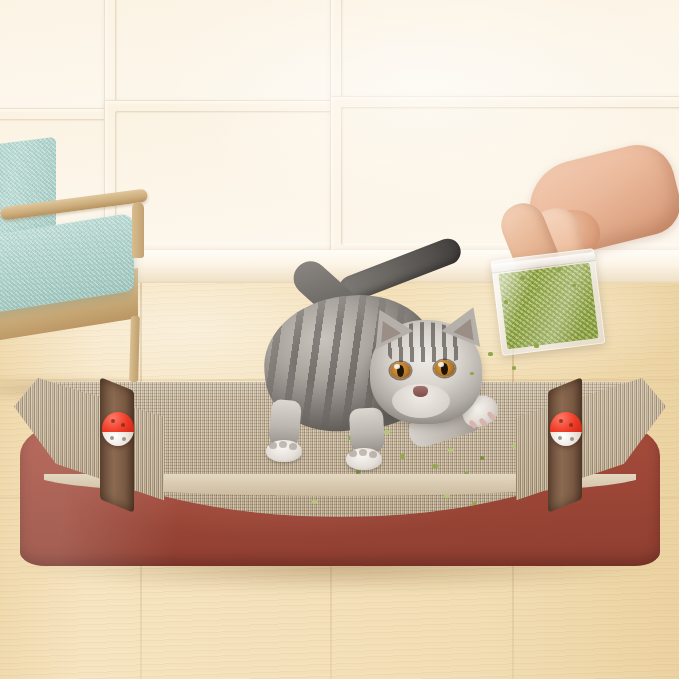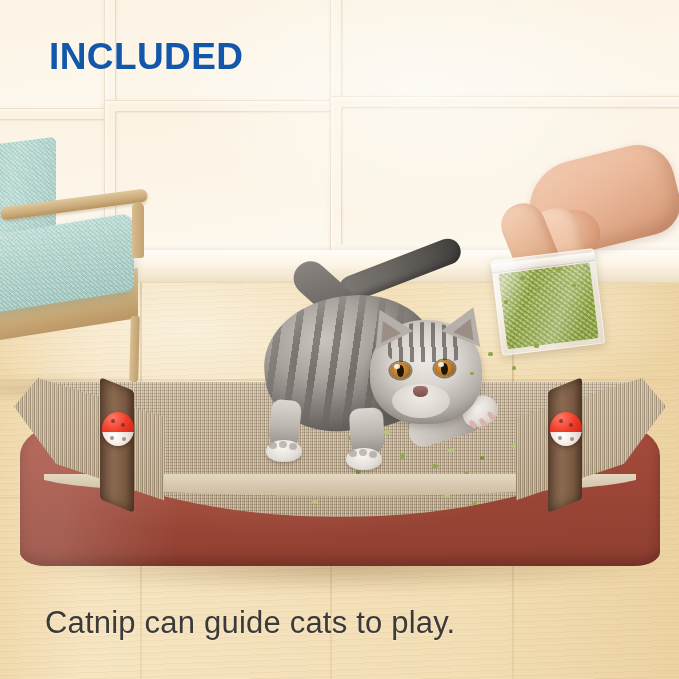--- a/index.html
+++ b/index.html
@@ -624,18 +624,16 @@
   <div class="fly" style="left:536px;top:288px;width:4px;height:4px;"></div>
   <div class="fly" style="left:556px;top:268px;width:5px;height:4px;"></div>
   <div class="fly" style="left:572px;top:284px;width:4px;height:3px;"></div>
   <div class="fly" style="left:504px;top:300px;width:4px;height:4px;"></div>
   <div class="fly" style="left:488px;top:352px;width:5px;height:4px;"></div>
   <div class="fly" style="left:512px;top:366px;width:4px;height:4px;"></div>
   <div class="fly" style="left:534px;top:344px;width:5px;height:4px;"></div>
   <div class="fly" style="left:470px;top:372px;width:4px;height:3px;"></div>
 
   <div id="headline">
-    <div>INCLUDED</div>
   </div>
 
-  <div id="caption">Catnip can guide cats to play.</div>
 
 </div>
 
 </body></html>

